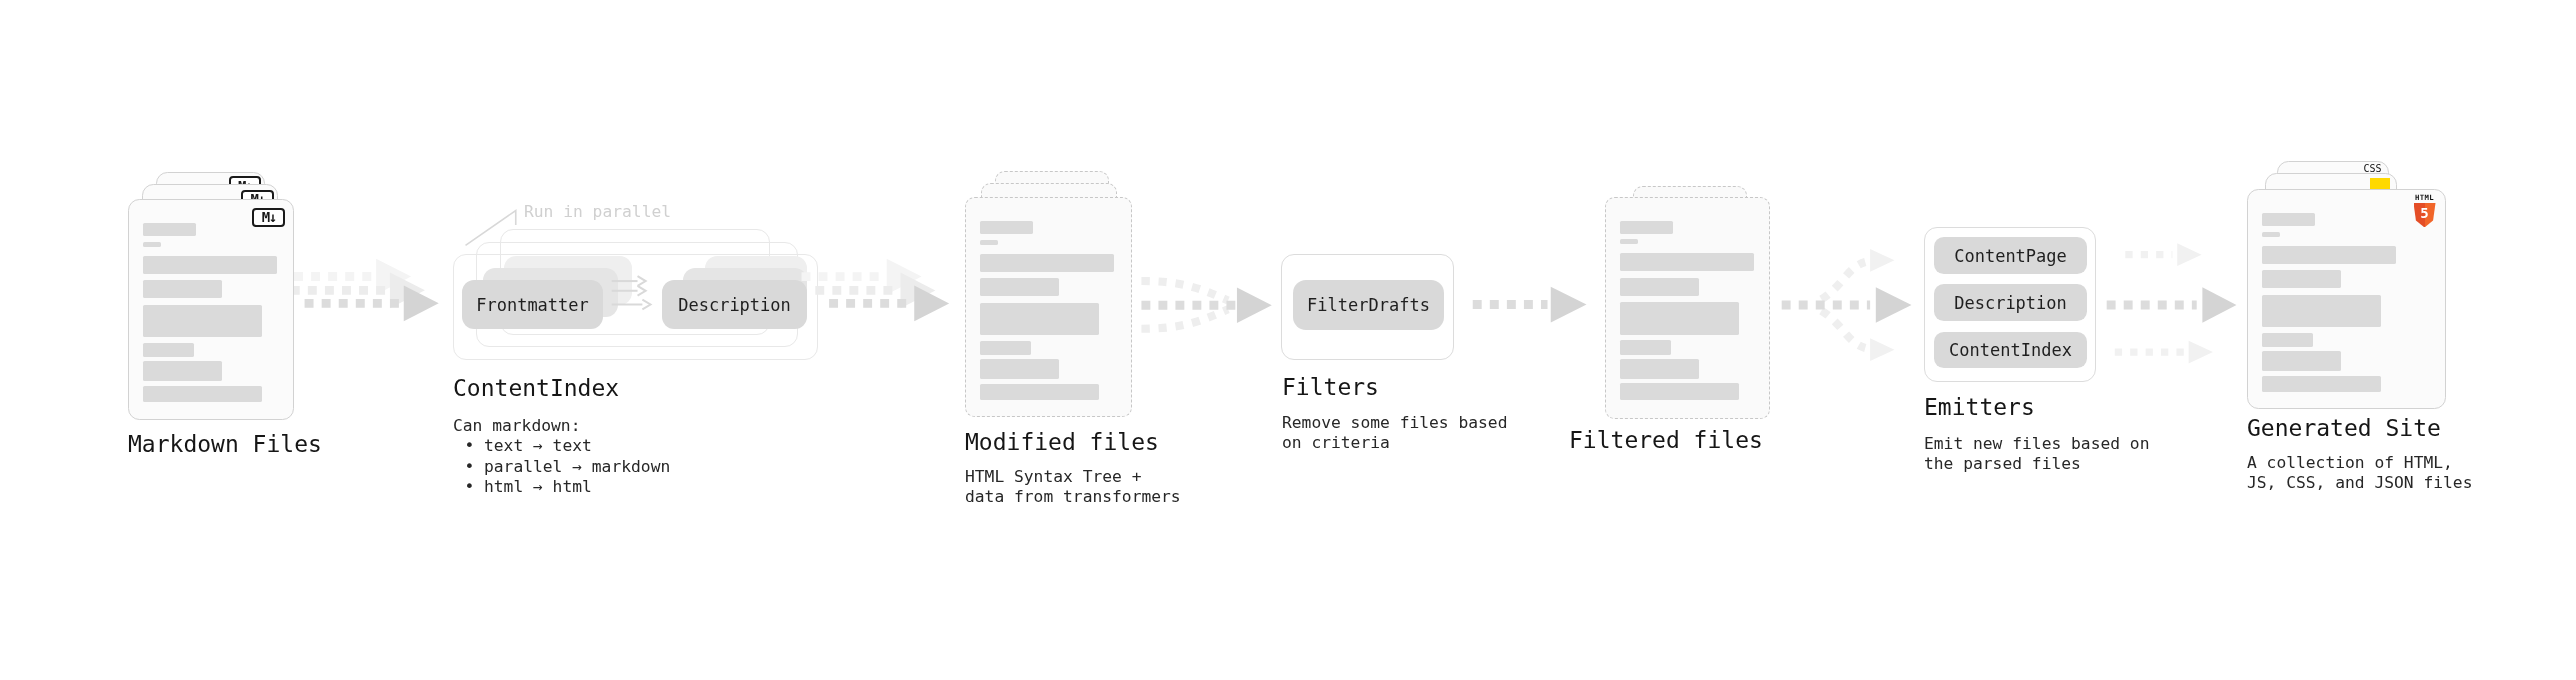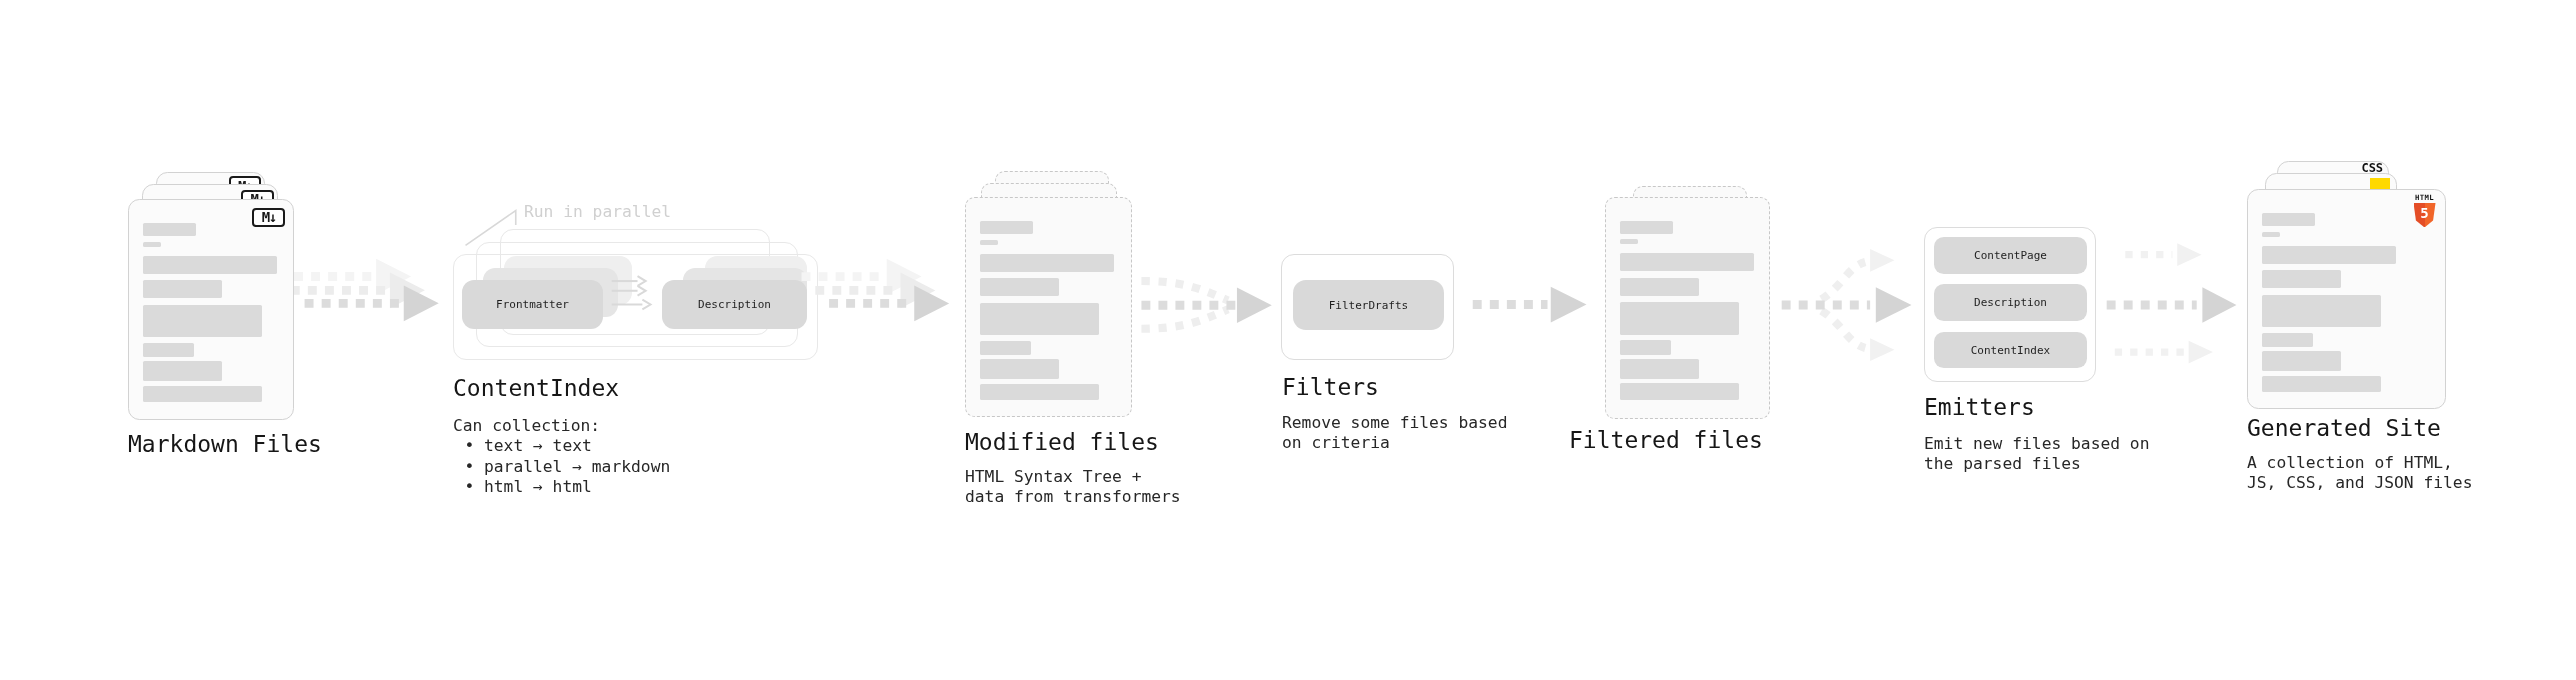--- a/index.html
+++ b/index.html
@@ -31,35 +31,35 @@
   .b5{width:119px;height:32.5px;margin-bottom:5.7px}
   .b6{width:51px;height:14.6px;margin-bottom:4.1px}
   .b7{width:79px;height:19.5px;margin-bottom:4.9px}
   .b8{width:119px;height:16.3px}
 
   
   .md-badge{position:absolute;width:32.5px;height:18.7px;background:#fff;border:2.4px solid var(--markdown-badge-border);
     border-radius:4.1px;display:flex;align-items:center;justify-content:center;
     font-size:14px;font-weight:bold;letter-spacing:-1.6px;color:var(--markdown-badge-border)}
   .css-badge{position:absolute;display:flex;flex-direction:column;align-items:center}
-  .css-badge .t{font-size:12px;font-weight:bold;color:#111;line-height:7.3px}
+  .css-badge .t{font-size:10px;font-weight:normal;color:#111;line-height:7.3px}
   .css-badge .u{width:21px;height:3.3px;background:var(--css-blue);margin-top:0.8px}
   .js-badge{position:absolute;width:19.5px;height:10.6px;background:var(--js-yellow)}
   .h5-badge{position:absolute;width:28px;display:flex;flex-direction:column;align-items:center}
   .h5-badge .t{font-size:7.3px;font-weight:bold;color:#111;line-height:8.1px;letter-spacing:0.4px}
   .h5-badge .shield{width:22px;height:24.4px;margin-top:0.8px;background:linear-gradient(90deg,var(--html5-orange) 50%,#f16529 50%);
     clip-path:polygon(0 0,100% 0,89% 72%,50% 100%,11% 72%);
     display:flex;align-items:flex-start;justify-content:center}
   .h5-badge .five{color:#fff;font-size:14px;font-weight:bold;line-height:21px}
 
   
   .obox{position:absolute;border:1.6px solid var(--outline-box-border);border-radius:13px;background:transparent}
   .panel{position:absolute;border:1.6px solid var(--panel-border);border-radius:13px;background:#fff}
   .pill{position:absolute;background:var(--pill-fill);border-radius:12.2px;display:flex;align-items:center;justify-content:center;
-    font-size:11px;color:var(--pill-text);white-space:nowrap}
+    font-size:17px;color:var(--pill-text);white-space:nowrap}
   .pill.g1{background:var(--pill-ghost1)}
   .pill.g2{background:var(--pill-ghost2)}
 
   
   .h{position:absolute;font-size:23px;line-height:24.4px;color:var(--heading-text);white-space:nowrap}
   .note{position:absolute;font-size:16.3px;line-height:20.3px;color:var(--note-text);white-space:nowrap}
   .annotation{position:absolute;font-size:16.3px;color:var(--annotation-text);white-space:nowrap}
   .arrow-svg{position:absolute;overflow:visible}
 </style>
 </head>
@@ -126,21 +126,21 @@
         <path d="M40 4 L50 10 L40 16"></path>
       <line x1="8" y1="22" x2="40" y2="22"></line>
         <path d="M40 16 L50 22 L40 28"></path>
       <line x1="8" y1="39" x2="46" y2="39"></line>
         <path d="M46 33 L56 39 L46 45"></path>
     </g>
   </svg>
 
   <div class="h" style="left:453px;top:376px">ContentIndex</div>
   <div class="note" style="left:453px;top:416px">
-    <div>Can collection:</div>
+    <div>Can markdown:</div>
     <div style="padding-left:11.4px">• text → text</div>
     <div style="padding-left:11.4px">• parallel → markdown</div>
     <div style="padding-left:11.4px">• html → html</div>
   </div>
 
   <svg class="arrow-svg" style="left:821px;top:256px" width="146" height="98" viewBox="0 0 180 120">
     <g transform="translate(-34,-33)">
       <line x1="10" y1="58" x2="112" y2="58" stroke="#f4f4f4" stroke-width="11" stroke-dasharray="11 10"></line>
       <polygon points="115,36 115,80 158,58" fill="#f4f4f4"></polygon>
     </g>

